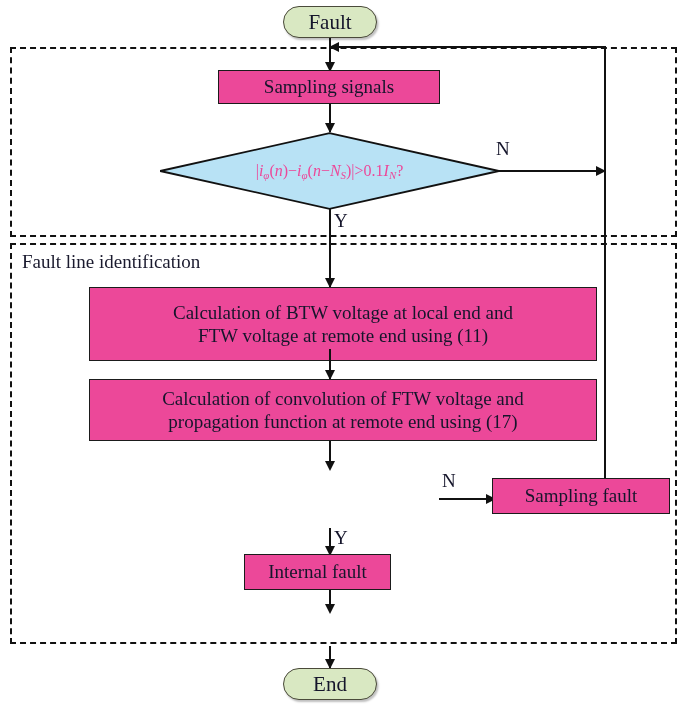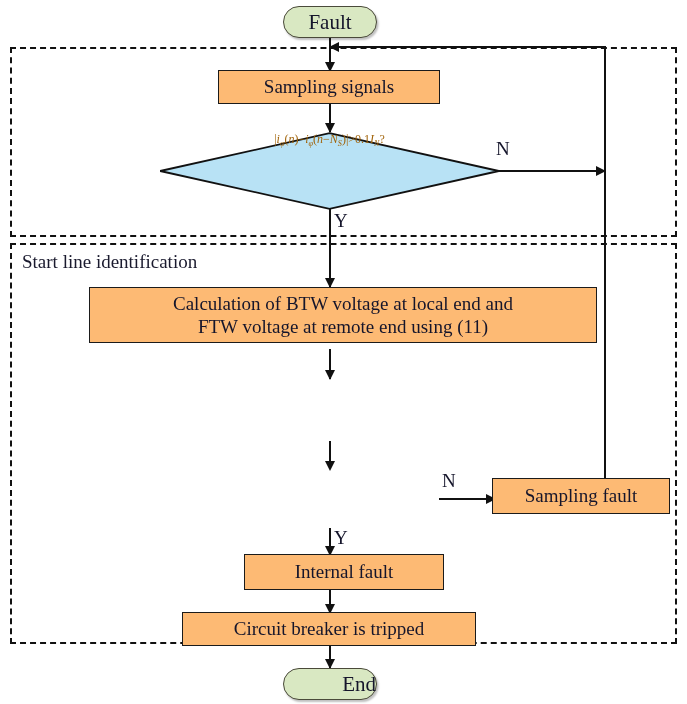--- a/index.html
+++ b/index.html
@@ -36,21 +36,21 @@
   
   .node {
     position: absolute;
     box-sizing: border-box;
     display: flex;
     align-items: center;
     justify-content: center;
     text-align: center;
   }
   .process {
-    background: #fdba74;
+    background: #ec4899;
     border: 1.6px solid #1b1b1b;
     font-size: 19px;
     line-height: 1.22;
     padding: 2px 6px;
     color: #15152b;
   }
   .terminator {
     background: #d9e8c2;
     border: 1.6px solid #4a4a3a;
     border-radius: 999px;
@@ -68,25 +68,25 @@
     top: 0;
     display: block;
   }
   .decision .dtext {
     position: absolute;
     left: 0;
     top: 0;
     width: 100%;
     height: 100%;
     display: flex;
-    align-items: flex-start;
+    align-items: center;
     justify-content: center;
-    font-size: 12px;
+    font-size: 16px;
     white-space: nowrap;
-    color: #a16207;
+    color: #ec4899;
   }
   
   .it { font-style: italic; }
   .up { font-style: normal; }
   sub {
     font-size: 0.68em;
     vertical-align: -0.32em;
     line-height: 0;
   }
   .mathrow { display: inline-block; }
@@ -126,21 +126,21 @@
   }
 </style>
 </head>
 <body>
 
 <div id="canvas">
 
   <div class="section" style="left:10px; top:47px; width:667px; height:190px;"></div>
 
   <div class="section" style="left:10px; top:243px; width:667px; height:401px;"></div>
-  <div class="section-label" style="left:22px; top:252px;">Start line identification</div>
+  <div class="section-label" style="left:22px; top:252px;">Fault line identification</div>
 
   <div class="node terminator" style="left:283px; top:6px; width:94px; height:32px;">
     <span>Fault</span>
   </div>
 
   <div class="line vline" style="left:329px; top:38px; height:32px;"></div>
   <div class="arrow-down" style="left:324.5px; top:62px;"></div>
 
   <div class="node process" style="left:218px; top:70px; width:222px; height:34px;">
     <span>Sampling signals</span>
@@ -166,56 +166,57 @@
 
   <div class="line vline" style="left:604px; top:47px; height:431px;"></div>
 
   <div class="line hline" style="left:329px; top:46px; width:277px;"></div>
   <div class="arrow-left" style="left:329px; top:41.5px;"></div>
 
   <div class="line vline" style="left:329px; top:209px; height:78px;"></div>
   <div class="arrow-down" style="left:324.5px; top:278px;"></div>
   <div class="edge-label" style="left:334px; top:211px;">Y</div>
 
-  <div class="node process" style="left:89px; top:287px; width:508px; height:56px; flex-direction:column;">
+  <div class="node process" style="left:89px; top:287px; width:508px; height:74px; flex-direction:column;">
     <span>Calculation of BTW voltage at local end and</span>
     <span>FTW voltage at remote end using (11)</span>
   </div>
 
   <div class="line vline" style="left:329px; top:349px; height:30px;"></div>
   <div class="arrow-down" style="left:324.5px; top:370px;"></div>
 
+  <div class="node process" style="left:89px; top:379px; width:508px; height:62px; flex-direction:column;">
+    <span>Calculation of convolution of FTW voltage and</span>
+    <span>propagation function at remote end using (17)</span>
+  </div>
 
   <div class="line vline" style="left:329px; top:441px; height:28px;"></div>
   <div class="arrow-down" style="left:324.5px; top:461px;"></div>
 
 
   <div class="line hline" style="left:439px; top:498px; width:53px;"></div>
   <div class="arrow-right" style="left:486px; top:493.5px;"></div>
   <div class="edge-label" style="left:442px; top:471px;">N</div>
 
   <div class="node process" style="left:492px; top:478px; width:178px; height:36px;">
     <span>Sampling fault</span>
   </div>
 
   <div class="line vline" style="left:329px; top:528px; height:26px;"></div>
   <div class="arrow-down" style="left:324.5px; top:546px;"></div>
   <div class="edge-label" style="left:334px; top:528px;">Y</div>
 
-  <div class="node process" style="left:244px; top:554px; width:200px; height:36px;">
+  <div class="node process" style="left:244px; top:554px; width:147px; height:36px;">
     <span>Internal fault</span>
   </div>
 
   <div class="line vline" style="left:329px; top:590px; height:22px;"></div>
   <div class="arrow-down" style="left:324.5px; top:604px;"></div>
 
-  <div class="node process" style="left:182px; top:612px; width:294px; height:34px;">
-    <span>Circuit breaker is tripped</span>
-  </div>
 
   <div class="line vline" style="left:329px; top:646px; height:22px;"></div>
   <div class="arrow-down" style="left:324.5px; top:659px;"></div>
 
-  <div class="node terminator" style="left:283px; top:668px; width:94px; height:32px;justify-content:flex-end;">
+  <div class="node terminator" style="left:283px; top:668px; width:94px; height:32px;">
     <span>End</span>
   </div>
 
 </div>
 
 </body></html>

